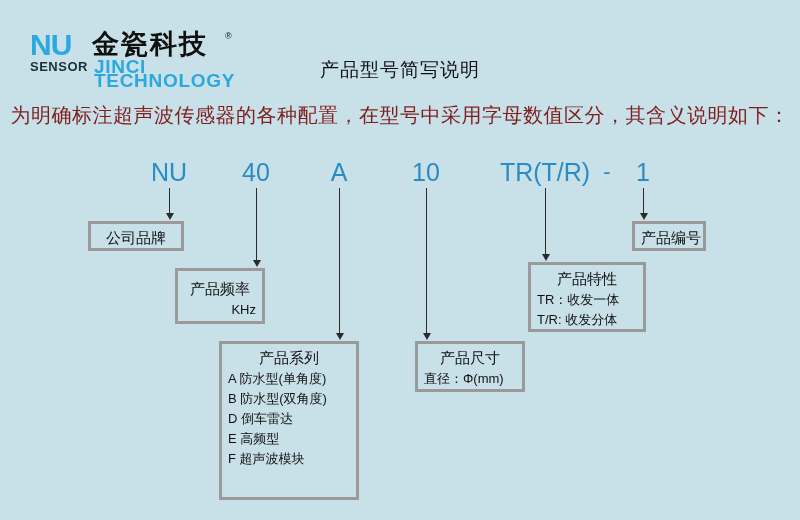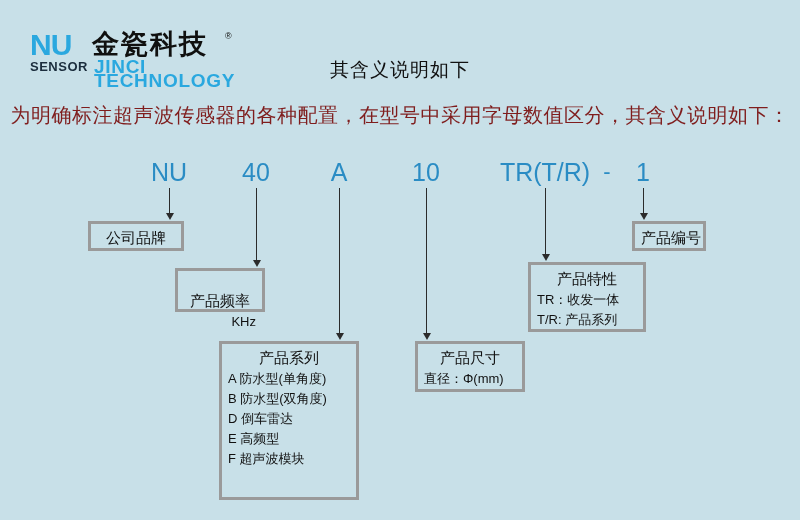--- a/index.html
+++ b/index.html
@@ -164,42 +164,42 @@
 <div id="page">
 
   <div class="logo-block">
     <div class="logo-nu">NU</div>
     <div class="logo-sensor">SENSOR</div>
     <div class="logo-cn">金瓷科技</div>
     <div class="logo-reg">®</div>
     <div class="logo-en">JINCI TECHNOLOGY</div>
   </div>
 
-  <div class="title">其含义说明如下</div>
+  <div class="title">产品型号简写说明</div>
   <div class="subtitle">为明确标注超声波传感器的各种配置，在型号中采用字母数值区分，其含义说明如下：</div>
 
   <div class="model-row" id="model-row">
       <div class="code" style="left: 169px; color: rgb(42, 140, 196);">NU</div>
       <div class="code" style="left: 256px; color: rgb(42, 140, 196);">40</div>
       <div class="code" style="left: 339px; color: rgb(42, 140, 196);">A</div>
       <div class="code" style="left: 426px; color: rgb(42, 140, 196);">10</div>
       <div class="code" style="left: 545px; color: rgb(42, 140, 196);">TR(T/R)</div>
       <div class="code dash" style="left: 607px; color: rgb(42, 140, 196);">-</div>
       <div class="code" style="left: 643px; color: rgb(42, 140, 196);">1</div>
     </div>
 
   <div id="diagram-layer">
       <div class="vline" style="left: 169px; top: 188px; height: 26px; background: rgb(43, 43, 43);"></div>
       <div class="arrowhead" style="left: 169.5px; top: 213px; border-top-color: rgb(43, 43, 43);"></div>
       <div class="box" style="left: 88px; top: 221px; width: 96px; height: 30px; border-color: rgb(154, 154, 154); padding: 3px 6px;">
         <div class="bx-title ta-center">公司品牌</div>
       </div>
       <div class="vline" style="left: 256px; top: 188px; height: 73px; background: rgb(43, 43, 43);"></div>
       <div class="arrowhead" style="left: 256.5px; top: 260px; border-top-color: rgb(43, 43, 43);"></div>
-      <div class="box" style="left: 175px; top: 268px; width: 90px; height: 34px; border-color: rgb(154, 154, 154); padding: 19px 6px;">
+      <div class="box" style="left: 175px; top: 268px; width: 90px; height: 56px; border-color: rgb(154, 154, 154); padding: 7px 6px;">
         <div class="bx-title ta-center">产品频率</div>
         <div class="bx-line ta-right">KHz</div>
       </div>
       <div class="vline" style="left: 339px; top: 188px; height: 146px; background: rgb(43, 43, 43);"></div>
       <div class="arrowhead" style="left: 339.5px; top: 333px; border-top-color: rgb(43, 43, 43);"></div>
       <div class="box" style="left: 219px; top: 341px; width: 140px; height: 159px; border-color: rgb(154, 154, 154); padding: 3px 6px;">
         <div class="bx-title ta-center">产品系列</div>
         <div class="bx-line ta-left">A 防水型(单角度)</div>
         <div class="bx-line ta-left">B 防水型(双角度)</div>
         <div class="bx-line ta-left">D 倒车雷达</div>
@@ -210,21 +210,21 @@
       <div class="arrowhead" style="left: 426.5px; top: 333px; border-top-color: rgb(43, 43, 43);"></div>
       <div class="box" style="left: 415px; top: 341px; width: 110px; height: 51px; border-color: rgb(154, 154, 154); padding: 3px 6px;">
         <div class="bx-title ta-center">产品尺寸</div>
         <div class="bx-line ta-left">直径：Φ(mm)</div>
       </div>
       <div class="vline" style="left: 545px; top: 188px; height: 67px; background: rgb(43, 43, 43);"></div>
       <div class="arrowhead" style="left: 545.5px; top: 254px; border-top-color: rgb(43, 43, 43);"></div>
       <div class="box" style="left: 528px; top: 262px; width: 118px; height: 70px; border-color: rgb(154, 154, 154); padding: 3px 6px;">
         <div class="bx-title ta-center">产品特性</div>
         <div class="bx-line ta-left">TR：收发一体</div>
-        <div class="bx-line ta-left">T/R: 产品系列</div>
+        <div class="bx-line ta-left">T/R: 收发分体</div>
       </div>
       <div class="vline" style="left: 643px; top: 188px; height: 26px; background: rgb(43, 43, 43);"></div>
       <div class="arrowhead" style="left: 643.5px; top: 213px; border-top-color: rgb(43, 43, 43);"></div>
       <div class="box" style="left: 632px; top: 221px; width: 74px; height: 30px; border-color: rgb(154, 154, 154); padding: 3px 6px;">
         <div class="bx-title ta-center">产品编号</div>
       </div>
     </div>
 
 </div>
 

